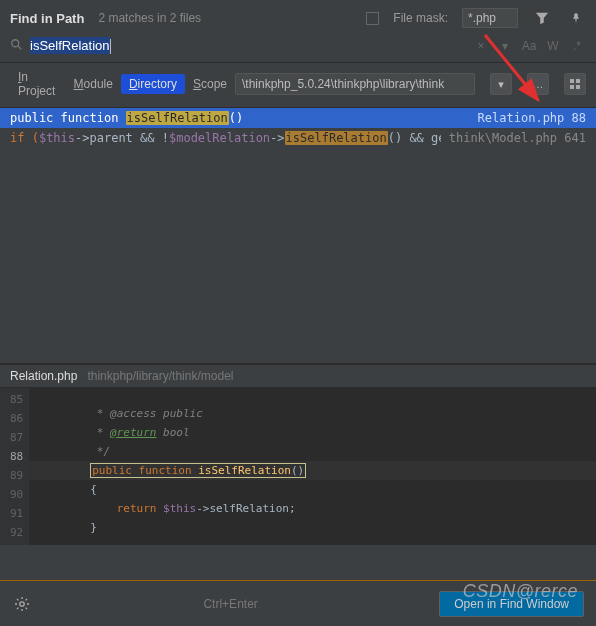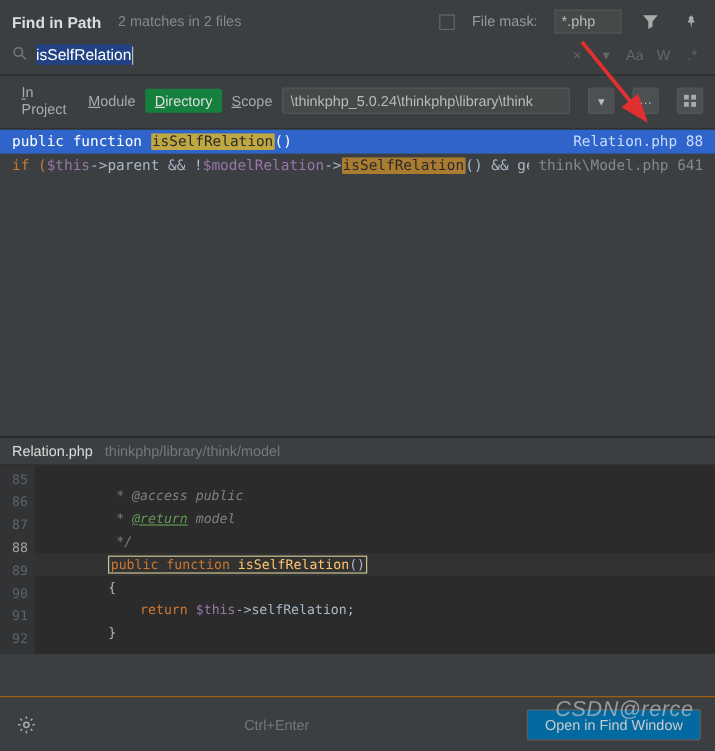--- a/index.html
+++ b/index.html
@@ -31,21 +31,21 @@
     color: #cccccc; background: transparent; padding: 2px 0;
   }
   .search-input .sel { background: #214283; color: #fff; padding: 1px 0; }
   .caret { display: inline-block; width: 1px; height: 15px; background: #bbb; vertical-align: middle; animation: bl 1s steps(1) infinite; }
   @keyframes bl { 50% { opacity: 0; } }
   .opt-icons { display: flex; gap: 6px; color: #666; align-items: center; }
   .opt-icons span { width: 18px; text-align: center; }
   .tabs-row { display: flex; align-items: center; padding: 4px 10px 6px; gap: 0; border-bottom: 1px solid #2b2b2b; }
   .tab { padding: 3px 8px; color: #aaa; cursor: pointer; }
   .tab u { text-decoration: underline; }
-  .tab.active { background: #15803d; color: #ddd; border-radius: 2px; }
+  .tab.active { background: #1d4ed8; color: #ddd; border-radius: 2px; }
   .path-box {
     margin-left: auto; display: flex; align-items: center; gap: 15px;
   }
   .path-input {
     width: 240px; height: 22px; background: #45494a; border: 1px solid #555;
     color: #bbb; padding: 2px 6px; font-size: 12px; border-radius: 2px;
   }
   .sq-btn {
     width: 22px; height: 22px; background: #4c5052; border: 1px solid #555;
     color: #bbb; display: flex; align-items: center; justify-content: center;
@@ -190,21 +190,21 @@
       <div>86</div>
       <div>87</div>
       <div class="cur">88</div>
       <div>89</div>
       <div>90</div>
       <div>91</div>
       <div>92</div>
     </div>
   <div class="code" id="code">
       <div class="code-line">        <span class="cmt"> * @access public</span></div>
-      <div class="code-line">        <span class="cmt"> * </span><span class="tag">@return</span><span class="cmt"> model</span></div>
+      <div class="code-line">        <span class="cmt"> * </span><span class="tag">@return</span><span class="cmt"> bool</span></div>
       <div class="code-line">        <span class="cmt"> */</span></div>
       <div class="code-line hl-line">        <span class="fn-box"><span class="c-kw">public</span> <span class="c-kw">function</span> <span class="c-fn">isSelfRelation</span><span class="c-op">()</span></span></div>
       <div class="code-line">        <span class="c-op">{</span></div>
       <div class="code-line">            <span class="c-kw">return</span> <span class="c-var">$this</span><span class="c-op">-&gt;selfRelation;</span></div>
       <div class="code-line">        <span class="c-op">}</span></div>
       <div class="code-line">        <span class="c-op"></span></div>
     </div>
 </div>
 
 <div class="footer">

